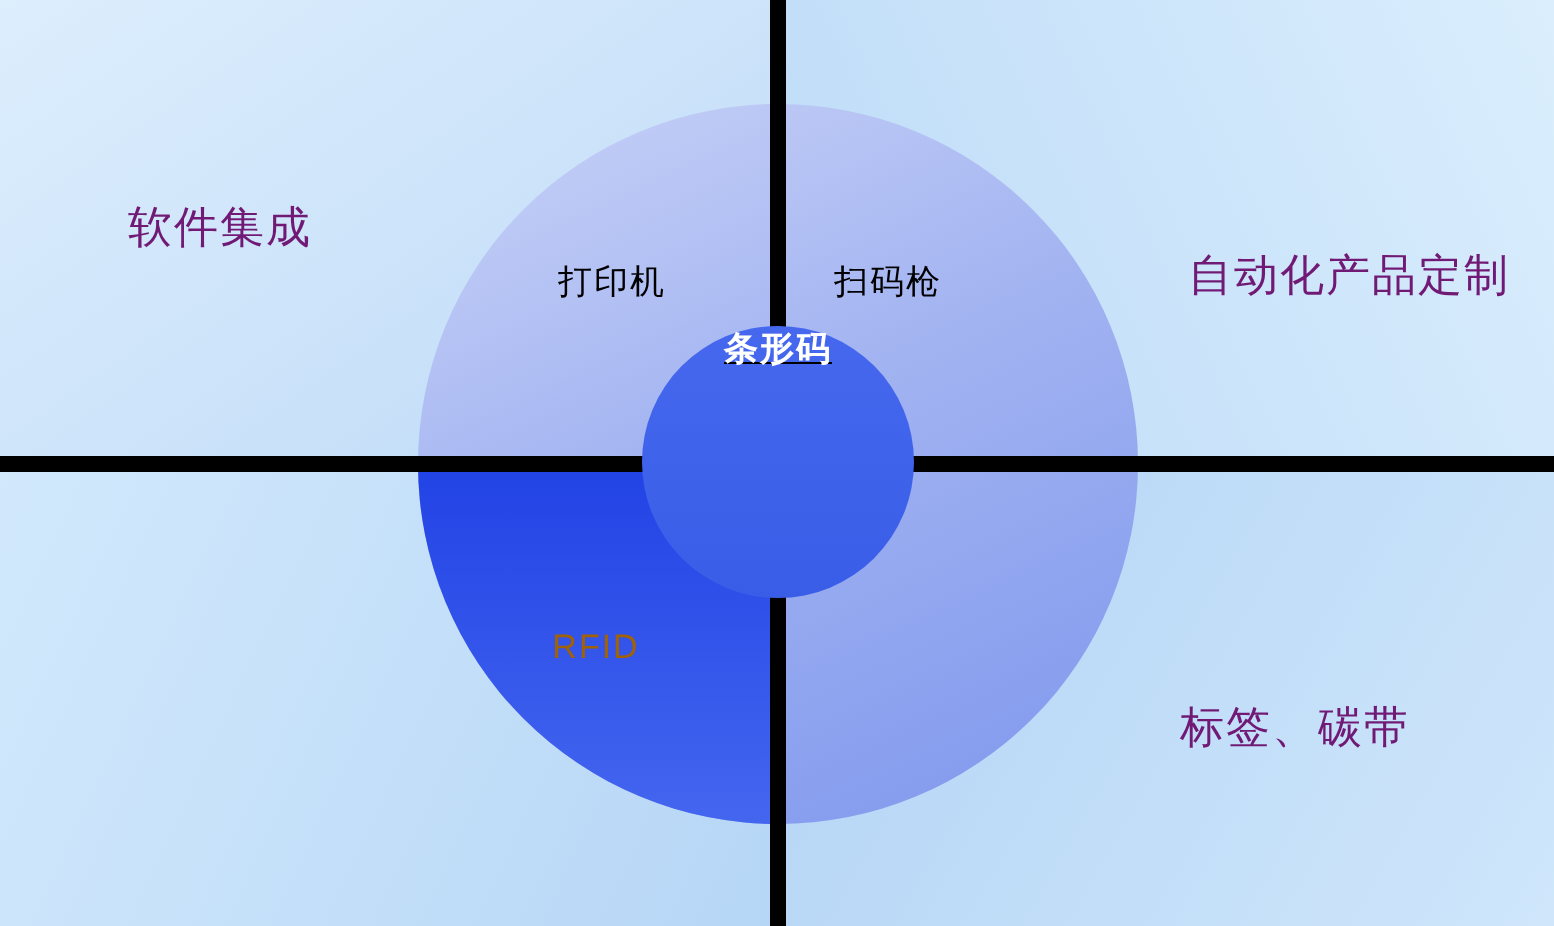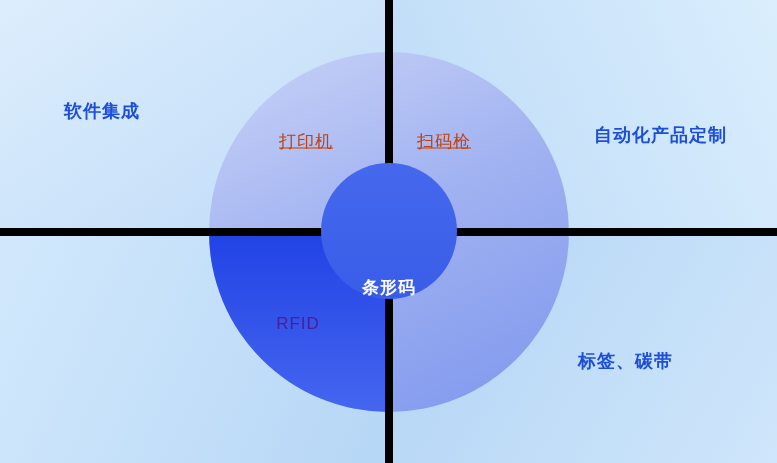--- a/index.html
+++ b/index.html
@@ -62,60 +62,61 @@
 
   
   .center-circle {
     position: absolute;
     left: 321px; top: 163px;
     width: 136px; height: 136px;
     border-radius: 50%;
     background: linear-gradient(180deg, #4568ee 0%, #3a5de8 100%);
     z-index: 5;
     display: flex;
-    align-items: flex-end;
+    align-items: flex-start;
     justify-content: center;
+    text-decoration: underline;
   }
   .center-label {
     color: #ffffff;
     font-size: 17px;
     font-weight: 600;
     letter-spacing: 1px;
   }
 
   
   .seg-label {
     position: absolute;
     z-index: 6;
     font-size: 17px;
     letter-spacing: 1px;
     transform: translate(-50%, -50%);
     white-space: nowrap;
   }
-  .seg-light { color: #c2410c; text-decoration: underline; }
-  .seg-dark  { color: #4c1d95; }
+  .seg-light { color: #000000; }
+  .seg-dark  { color: #a16207; }
   .s-tl { left: 306px; top: 141px; }
   .s-tr { left: 444px; top: 141px; text-align: right; }
   .s-bl { left: 298px; top: 324px; }
   .s-br { left: 466px; top: 324px; }
 
   
   .corner-label {
     position: absolute;
     z-index: 6;
-    font-size: 18px;
-    font-weight: 700;
-    color: #1d4ed8;
+    font-size: 22px;
+    font-weight: 400;
+    color: #701a75;
     letter-spacing: 1px;
     white-space: nowrap;
   }
   .c-tl { left: 64px;  top: 99px; }
   .c-tr { left: 594px; top: 99px; margin-top: 24px; }
   .c-bl { left: 64px;  top: 349px; }
-  .c-br { left: 578px; top: 349px; }
+  .c-br { left: 590px; top: 349px; }
 </style>
 </head>
 <body>
 
 <div class="stage">
 
   <div class="quad q-tl"></div>
   <div class="quad q-tr"></div>
   <div class="quad q-bl"></div>
   <div class="quad q-br"></div>

